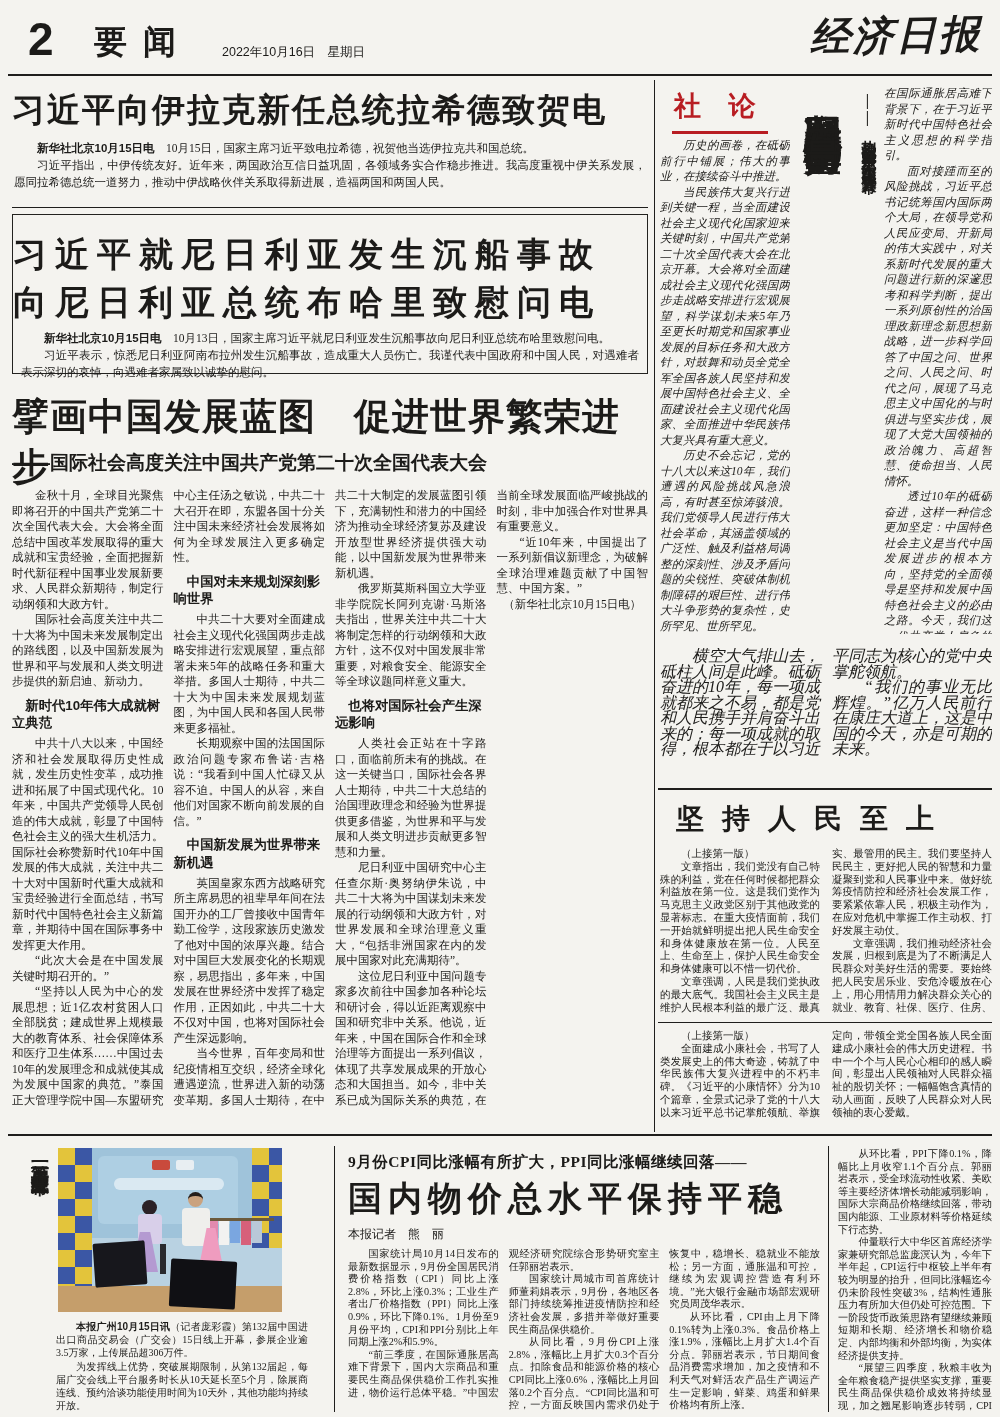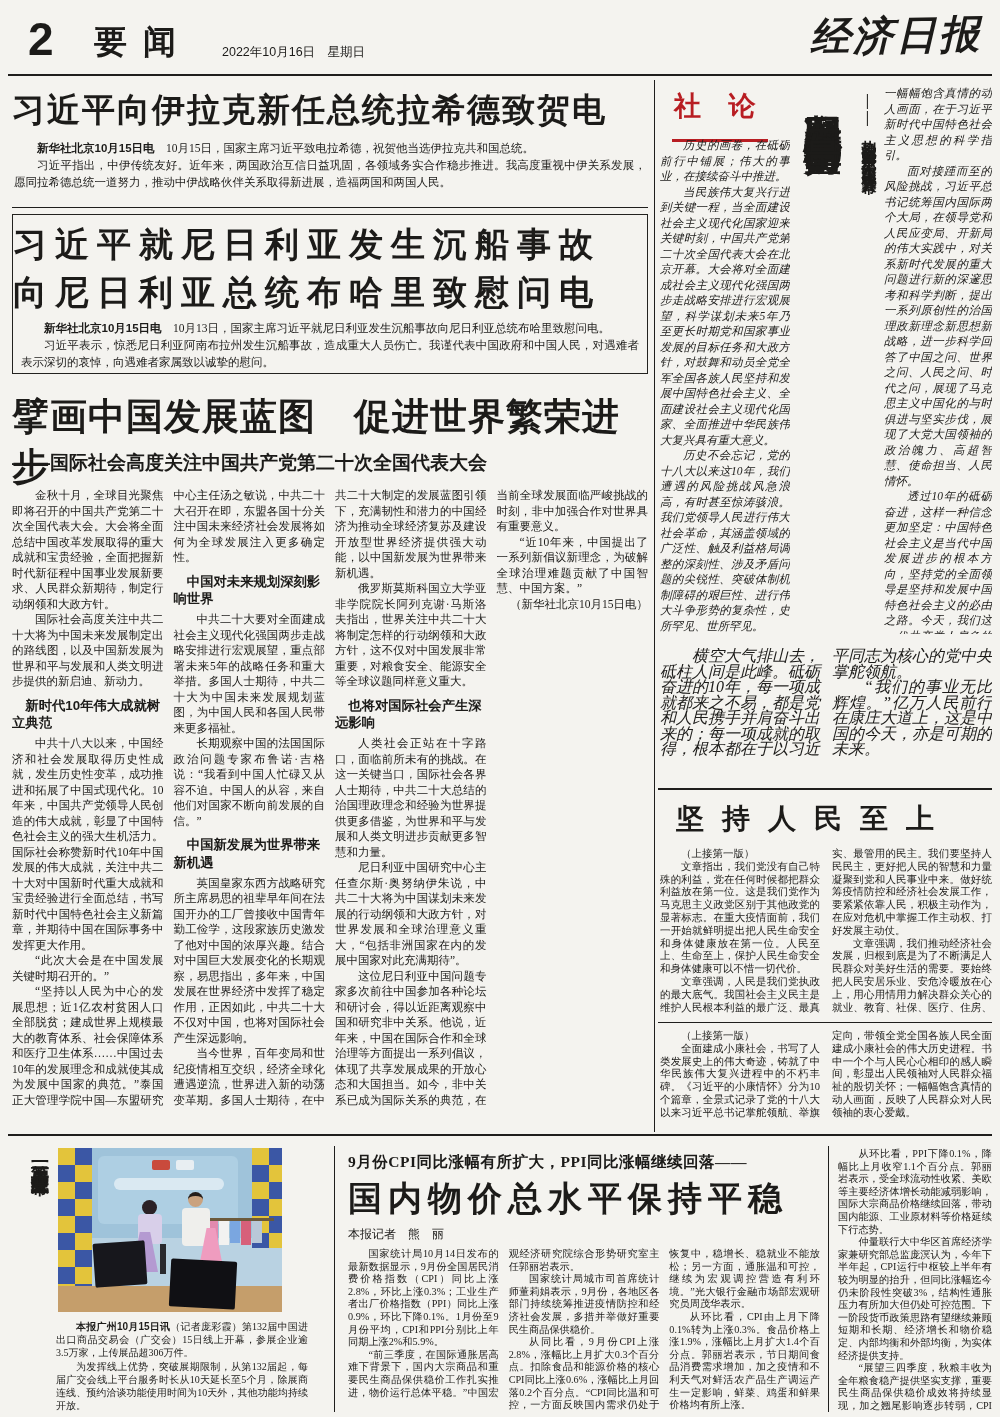--- a/index.html
+++ b/index.html
@@ -5,21 +5,21 @@
   *{margin:0;padding:0;box-sizing:border-box}
   body{background:#cfcdc8;font-family:"Liberation Serif","DejaVu Serif",serif;color:var(--ink,#1c1b19)}
   .page{position:relative;width:1000px;height:1417px;margin:0 auto;background:var(--paper,#f4f3ef);overflow:hidden}
   .abs{position:absolute}
   .rule{position:absolute;background:#1f1e1c}
   .serif{font-family:"Liberation Serif","DejaVu Serif",serif}
   .center{text-align:left}
   
   p,[data-list] p{margin:0;text-indent:2em;text-align:justify;font-weight:400}
   [data-list] p.ni{text-indent:0}
-  [data-list] p.rt{text-align:right;text-indent:0}
+  [data-list] p.rt{text-align:center;text-indent:0}
   [data-list] h4{font-family:"Liberation Sans","DejaVu Sans",sans-serif;font-weight:bold;
      font-size:1.16em;line-height:1.3;margin:7px 0 5px;text-indent:1em}
   [data-list] b{font-weight:bold;font-family:"Liberation Sans","DejaVu Sans",sans-serif}
   .clip{overflow:hidden}
   .flow{column-fill:auto}
   .kai{font-style:italic}
   
   .pgnum{font-size:46px;font-weight:900;font-family:"Liberation Sans","DejaVu Sans",sans-serif}
   .section-title{font-size:33px;font-weight:900;letter-spacing:16px}
   .dateline{font-size:12.5px;font-family:"Liberation Sans","DejaVu Sans",sans-serif}
@@ -29,21 +29,21 @@
   .a1-headline{font-size:33px;letter-spacing:2px}
   .a2-box{border:1px solid #23221f}
   .a2-headline{font-size:34px;letter-spacing:8px;line-height:1.4}
   .wire-body{font-size:11.5px;line-height:17px}
   
   .bp-headline{font-size:37px;font-weight:900;letter-spacing:1px}
   .bp-subtitle{font-size:19px;font-weight:bold;font-family:"Liberation Sans","DejaVu Sans",sans-serif}
   .bp-cols{column-count:4;column-gap:10px;font-size:11.5px;line-height:15.5px}
   
   .ed-label{display:inline-block;color:var(--editorial-red,#b81d22);font-size:27px;font-weight:900;
-     letter-spacing:10px;border-bottom:3px solid var(--editorial-red,#b81d22);padding:0 2px 15px 2px;
+     letter-spacing:10px;border-bottom:3px solid var(--editorial-red,#b81d22);padding:0 2px 7px 2px;
      font-family:"Liberation Sans","DejaVu Sans",sans-serif}
   .vtext{writing-mode:vertical-rl}
   .ed-vtitle{font-size:38px;font-weight:900;letter-spacing:2px;font-family:"Liberation Sans","DejaVu Sans",sans-serif}
   .ed-vsub{font-size:15px;font-weight:bold;letter-spacing:2px}
   .ed-col{font-size:11.5px;line-height:15.5px}
   .ed-bottom{column-count:2;column-gap:12px;font-size:16px;line-height:15.5px}
   
   .pf-headline{font-size:28px;font-weight:900;letter-spacing:18px;text-indent:18px}
   .two-col{column-count:2;column-gap:12px;font-size:10.5px;line-height:12.8px}
   
@@ -71,21 +71,21 @@
   <div class="rule" style="left:8px;top:74px;width:984px;height:2px"></div>
 
   <div class="abs h-hei a1-headline center" style="left:12px;top:88px;width:636px">习近平向伊拉克新任总统拉希德致贺电</div>
   <div class="abs wire-body clip" style="left:14px;top:140px;width:632px;height:64px" data-list="iraq.body">
       <p><b>新华社北京10月15日电</b>　10月15日，国家主席习近平致电拉希德，祝贺他当选伊拉克共和国总统。</p>
       <p>习近平指出，中伊传统友好。近年来，两国政治互信日益巩固，各领域务实合作稳步推进。我高度重视中伊关系发展，愿同拉希德总统一道努力，推动中伊战略伙伴关系取得新进展，造福两国和两国人民。</p>
     </div>
   <div class="rule" style="left:12px;top:207px;width:636px;height:1px"></div>
 
   <div class="abs a2-box" style="left:12px;top:214px;width:636px;height:160px">
-    <div class="h-hei a2-headline center" style="margin-top:6px">习近平就尼日利亚发生沉船事故</div>
+    <div class="h-hei a2-headline center" style="margin-top:16px">习近平就尼日利亚发生沉船事故</div>
     <div class="h-hei a2-headline center">向尼日利亚总统布哈里致慰问电</div>
     <div class="wire-body clip" style="margin:4px 8px 0 8px;height:52px" data-list="nigeria.body">
         <p><b>新华社北京10月15日电</b>　10月13日，国家主席习近平就尼日利亚发生沉船事故向尼日利亚总统布哈里致慰问电。</p>
         <p>习近平表示，惊悉尼日利亚阿南布拉州发生沉船事故，造成重大人员伤亡。我谨代表中国政府和中国人民，对遇难者表示深切的哀悼，向遇难者家属致以诚挚的慰问。</p>
       </div>
   </div>
 
   <div class="abs bp-headline serif center" style="left:12px;top:392px;width:636px">擘画中国发展蓝图　促进世界繁荣进步</div>
   <div class="abs bp-subtitle center" style="left:12px;top:450px;width:636px">——国际社会高度关注中国共产党第二十次全国代表大会</div>
   <div class="abs bp-cols clip flow" style="left:12px;top:488px;width:636px;height:634px" data-list="blueprint.blocks">
@@ -116,21 +116,21 @@
     <span class="ed-label">社 论</span>
   </div>
   <div class="abs ed-col kai clip" style="left:660px;top:138px;width:130px;height:494px" data-list="editorial.col1">
       <p>历史的画卷，在砥砺前行中铺展；伟大的事业，在接续奋斗中推进。</p>
       <p>当民族伟大复兴行进到关键一程，当全面建设社会主义现代化国家迎来关键时刻，中国共产党第二十次全国代表大会在北京开幕。大会将对全面建成社会主义现代化强国两步走战略安排进行宏观展望，科学谋划未来5年乃至更长时期党和国家事业发展的目标任务和大政方针，对鼓舞和动员全党全军全国各族人民坚持和发展中国特色社会主义、全面建设社会主义现代化国家、全面推进中华民族伟大复兴具有重大意义。</p>
       <p>历史不会忘记，党的十八大以来这10年，我们遭遇的风险挑战风急浪高，有时甚至惊涛骇浪。我们党领导人民进行伟大社会革命，其涵盖领域的广泛性、触及利益格局调整的深刻性、涉及矛盾问题的尖锐性、突破体制机制障碍的艰巨性、进行伟大斗争形势的复杂性，史所罕见、世所罕见。</p>
     </div>
   <div class="abs vtext ed-vtitle" style="left:790px;top:84px;width:58px;height:566px">凝聚同心共筑中国梦的磅礴力量</div>
   <div class="abs vtext ed-vsub" style="left:854px;top:94px;width:24px;height:540px">——热烈祝贺中国共产党第二十次全国代表大会开幕</div>
   <div class="abs ed-col kai clip" style="left:884px;top:86px;width:108px;height:548px" data-list="editorial.col2">
-      <p class="ni">一幅幅饱含真情的动人画面，在于习近平新时代中国特色社会主义思想的科学指引。</p>
+      <p class="ni">在国际通胀居高难下背景下，在于习近平新时代中国特色社会主义思想的科学指引。</p>
       <p>面对接踵而至的风险挑战，习近平总书记统筹国内国际两个大局，在领导党和人民应变局、开新局的伟大实践中，对关系新时代发展的重大问题进行新的深邃思考和科学判断，提出一系列原创性的治国理政新理念新思想新战略，进一步科学回答了中国之问、世界之问、人民之问、时代之问，展现了马克思主义中国化的与时俱进与坚实步伐，展现了大党大国领袖的政治魄力、高超智慧、使命担当、人民情怀。</p>
       <p>透过10年的砥砺奋进，这样一种信念更加坚定：中国特色社会主义是当代中国发展进步的根本方向，坚持党的全面领导是坚持和发展中国特色社会主义的必由之路。今天，我们这一代共产党人肩负的使命，就是把中国特色社会主义这篇大文章继续写好写精彩。</p>
     </div>
   <div class="abs ed-bottom kai clip flow" style="left:660px;top:648px;width:332px;height:116px" data-list="editorial.bottom">
       <p>横空大气排山去，砥柱人间是此峰。砥砺奋进的10年，每一项成就都来之不易，都是党和人民携手并肩奋斗出来的；每一项成就的取得，根本都在于以习近平同志为核心的党中央掌舵领航。</p>
       <p>“我们的事业无比辉煌。”亿万人民前行在康庄大道上，这是中国的今天，亦是可期的未来。</p>
       <p>谨祝党的二十大取得圆满成功！</p>
     </div>
   <div class="rule" style="left:658px;top:788px;width:334px;height:2px"></div>
 

